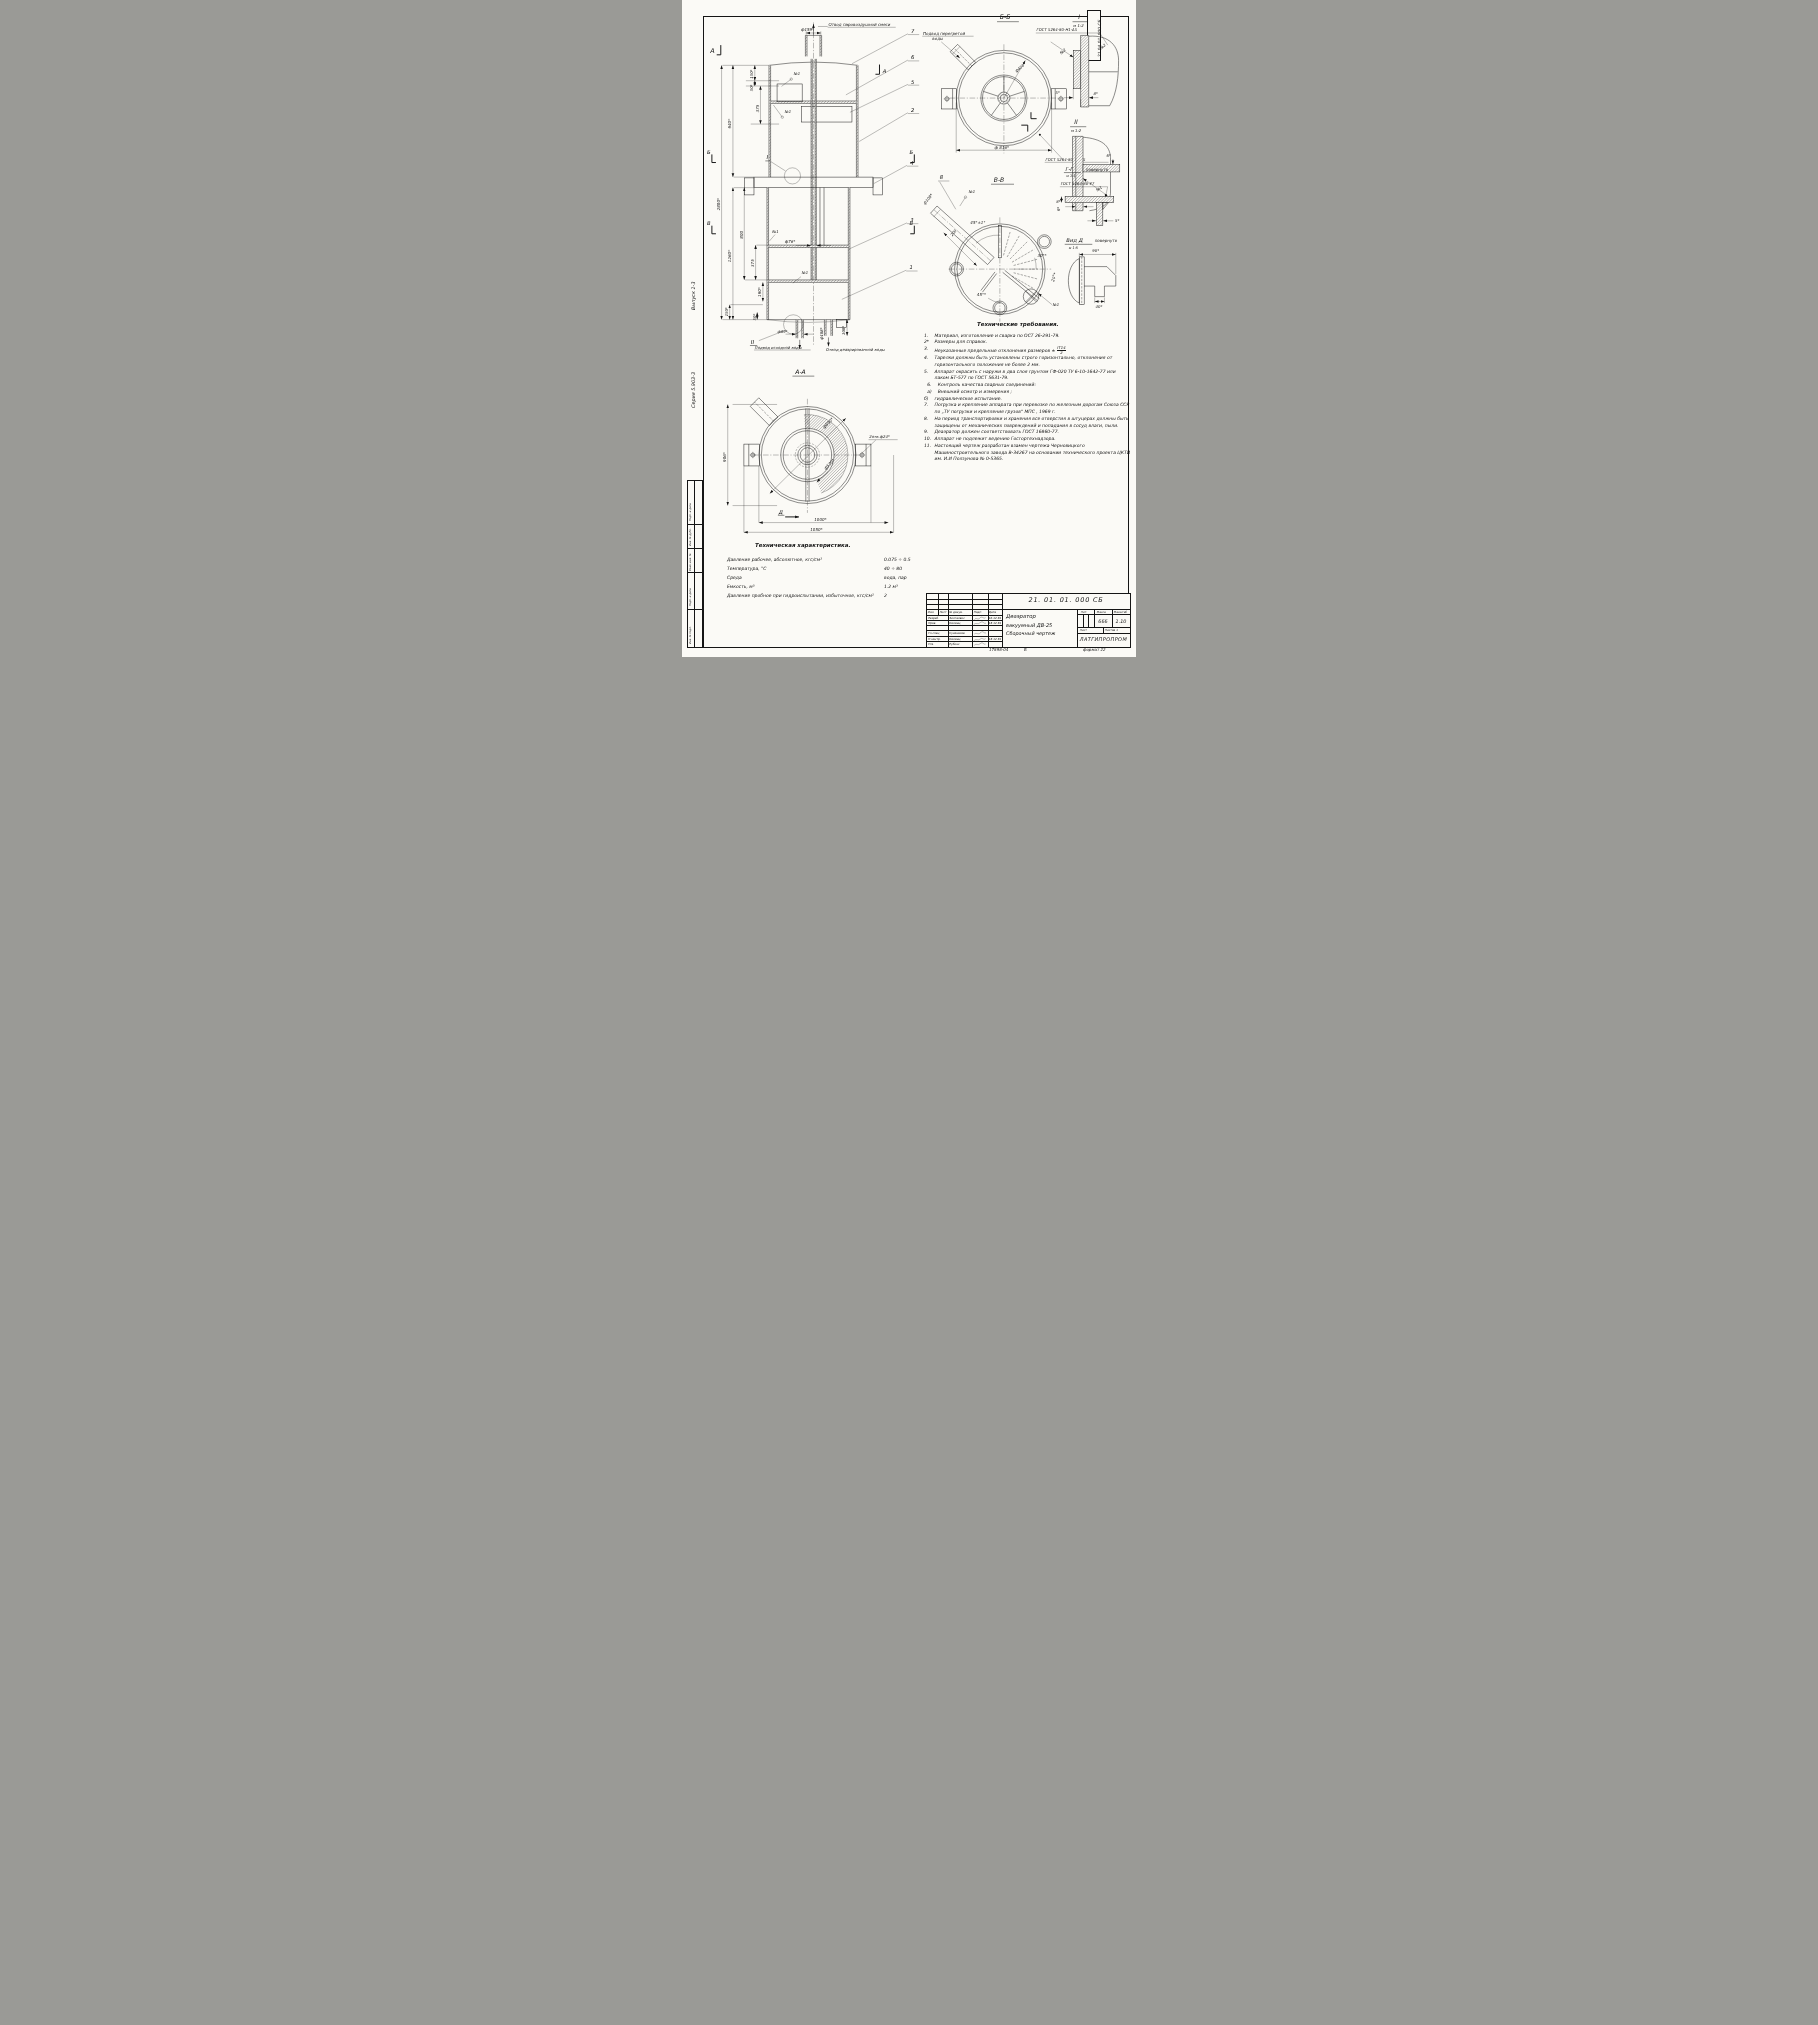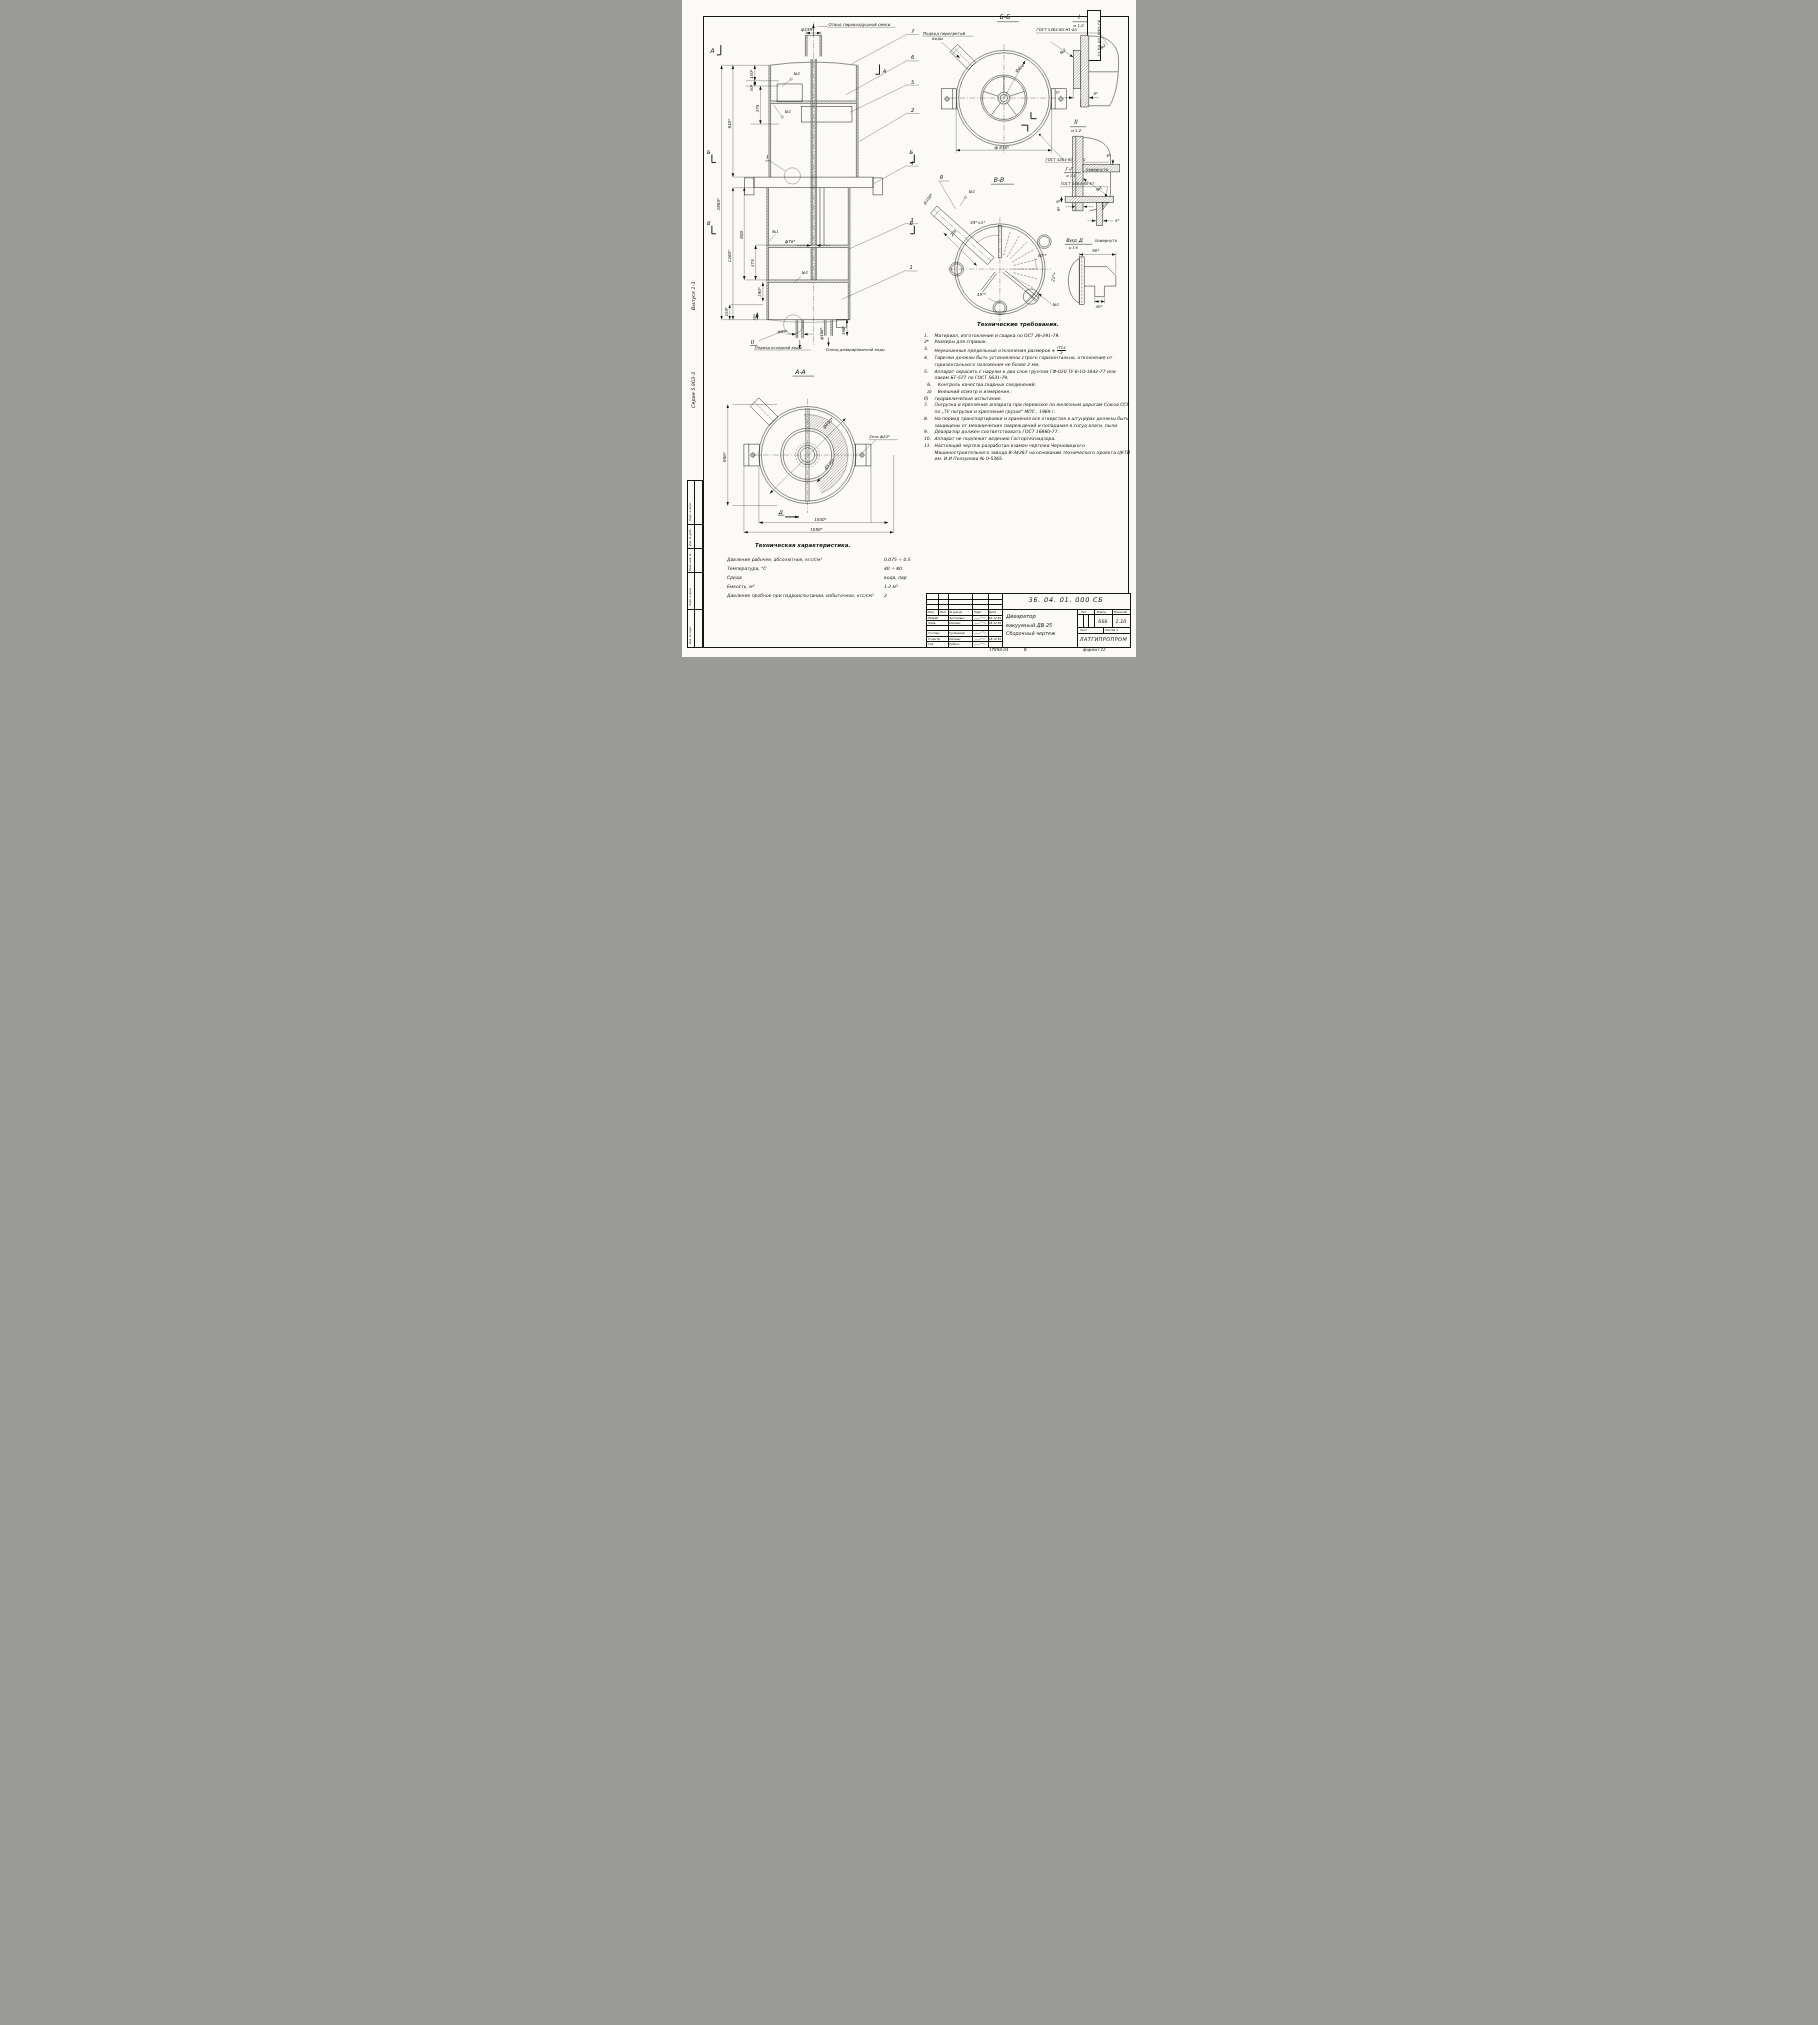--- a/index.html
+++ b/index.html
@@ -675,21 +675,21 @@
     <svg class="sigsvg" style="left:46px;top:37px;" width="13.8" height="4.9" viewBox="0 0 34 12">
         <path class="thin" d="M3,8 C7,2 14,11 19,4 S28,8 32,4"></path>
       </svg>
     <svg class="sigsvg" style="left:46px;top:43px;" width="13.8" height="4.9" viewBox="0 0 34 12">
         <path class="thin" d="M2,9 C8,3 13,10 18,5 S26,9 31,4"></path>
       </svg>
     <svg class="sigsvg" style="left:46px;top:48px;" width="13.8" height="4.9" viewBox="0 0 34 12">
         <path class="thin" d="M3,8 C9,2 12,10 18,4 S27,8 31,5"></path>
       </svg>
 
-    <div class="tb-txt" style="left:75px;top:1.6px;width:128px;text-align:center;font-size:6.5px;letter-spacing:0.8px;">36. 04. 01. 000 СБ</div>
+    <div class="tb-txt" style="left:75px;top:1.6px;width:128px;text-align:center;font-size:6.5px;letter-spacing:0.8px;">21. 01. 01. 000 СБ</div>
 
     <div class="tb-txt" style="left:79px;top:18.6px;font-size:5.3px;">Деаэратор</div>
     <div class="tb-txt" style="left:79px;top:27.5px;font-size:5px;">вакуумный ДВ-25</div>
     <div class="tb-txt" style="left:79px;top:36px;font-size:4.9px;">Сборочный чертеж</div>
 
     <div class="hline" style="left:150px;top:20px;width:53px;height:0.6px;"></div>
     <div class="hline" style="left:150px;top:33px;width:53px;height:0.6px;"></div>
     <div class="hline" style="left:150px;top:39px;width:53px;height:0.6px;"></div>
     <div class="vline" style="left:167px;top:14.6px;width:0.4px;height:18.6px;"></div>
     <div class="vline" style="left:185px;top:14.6px;width:0.4px;height:18.6px;"></div>

